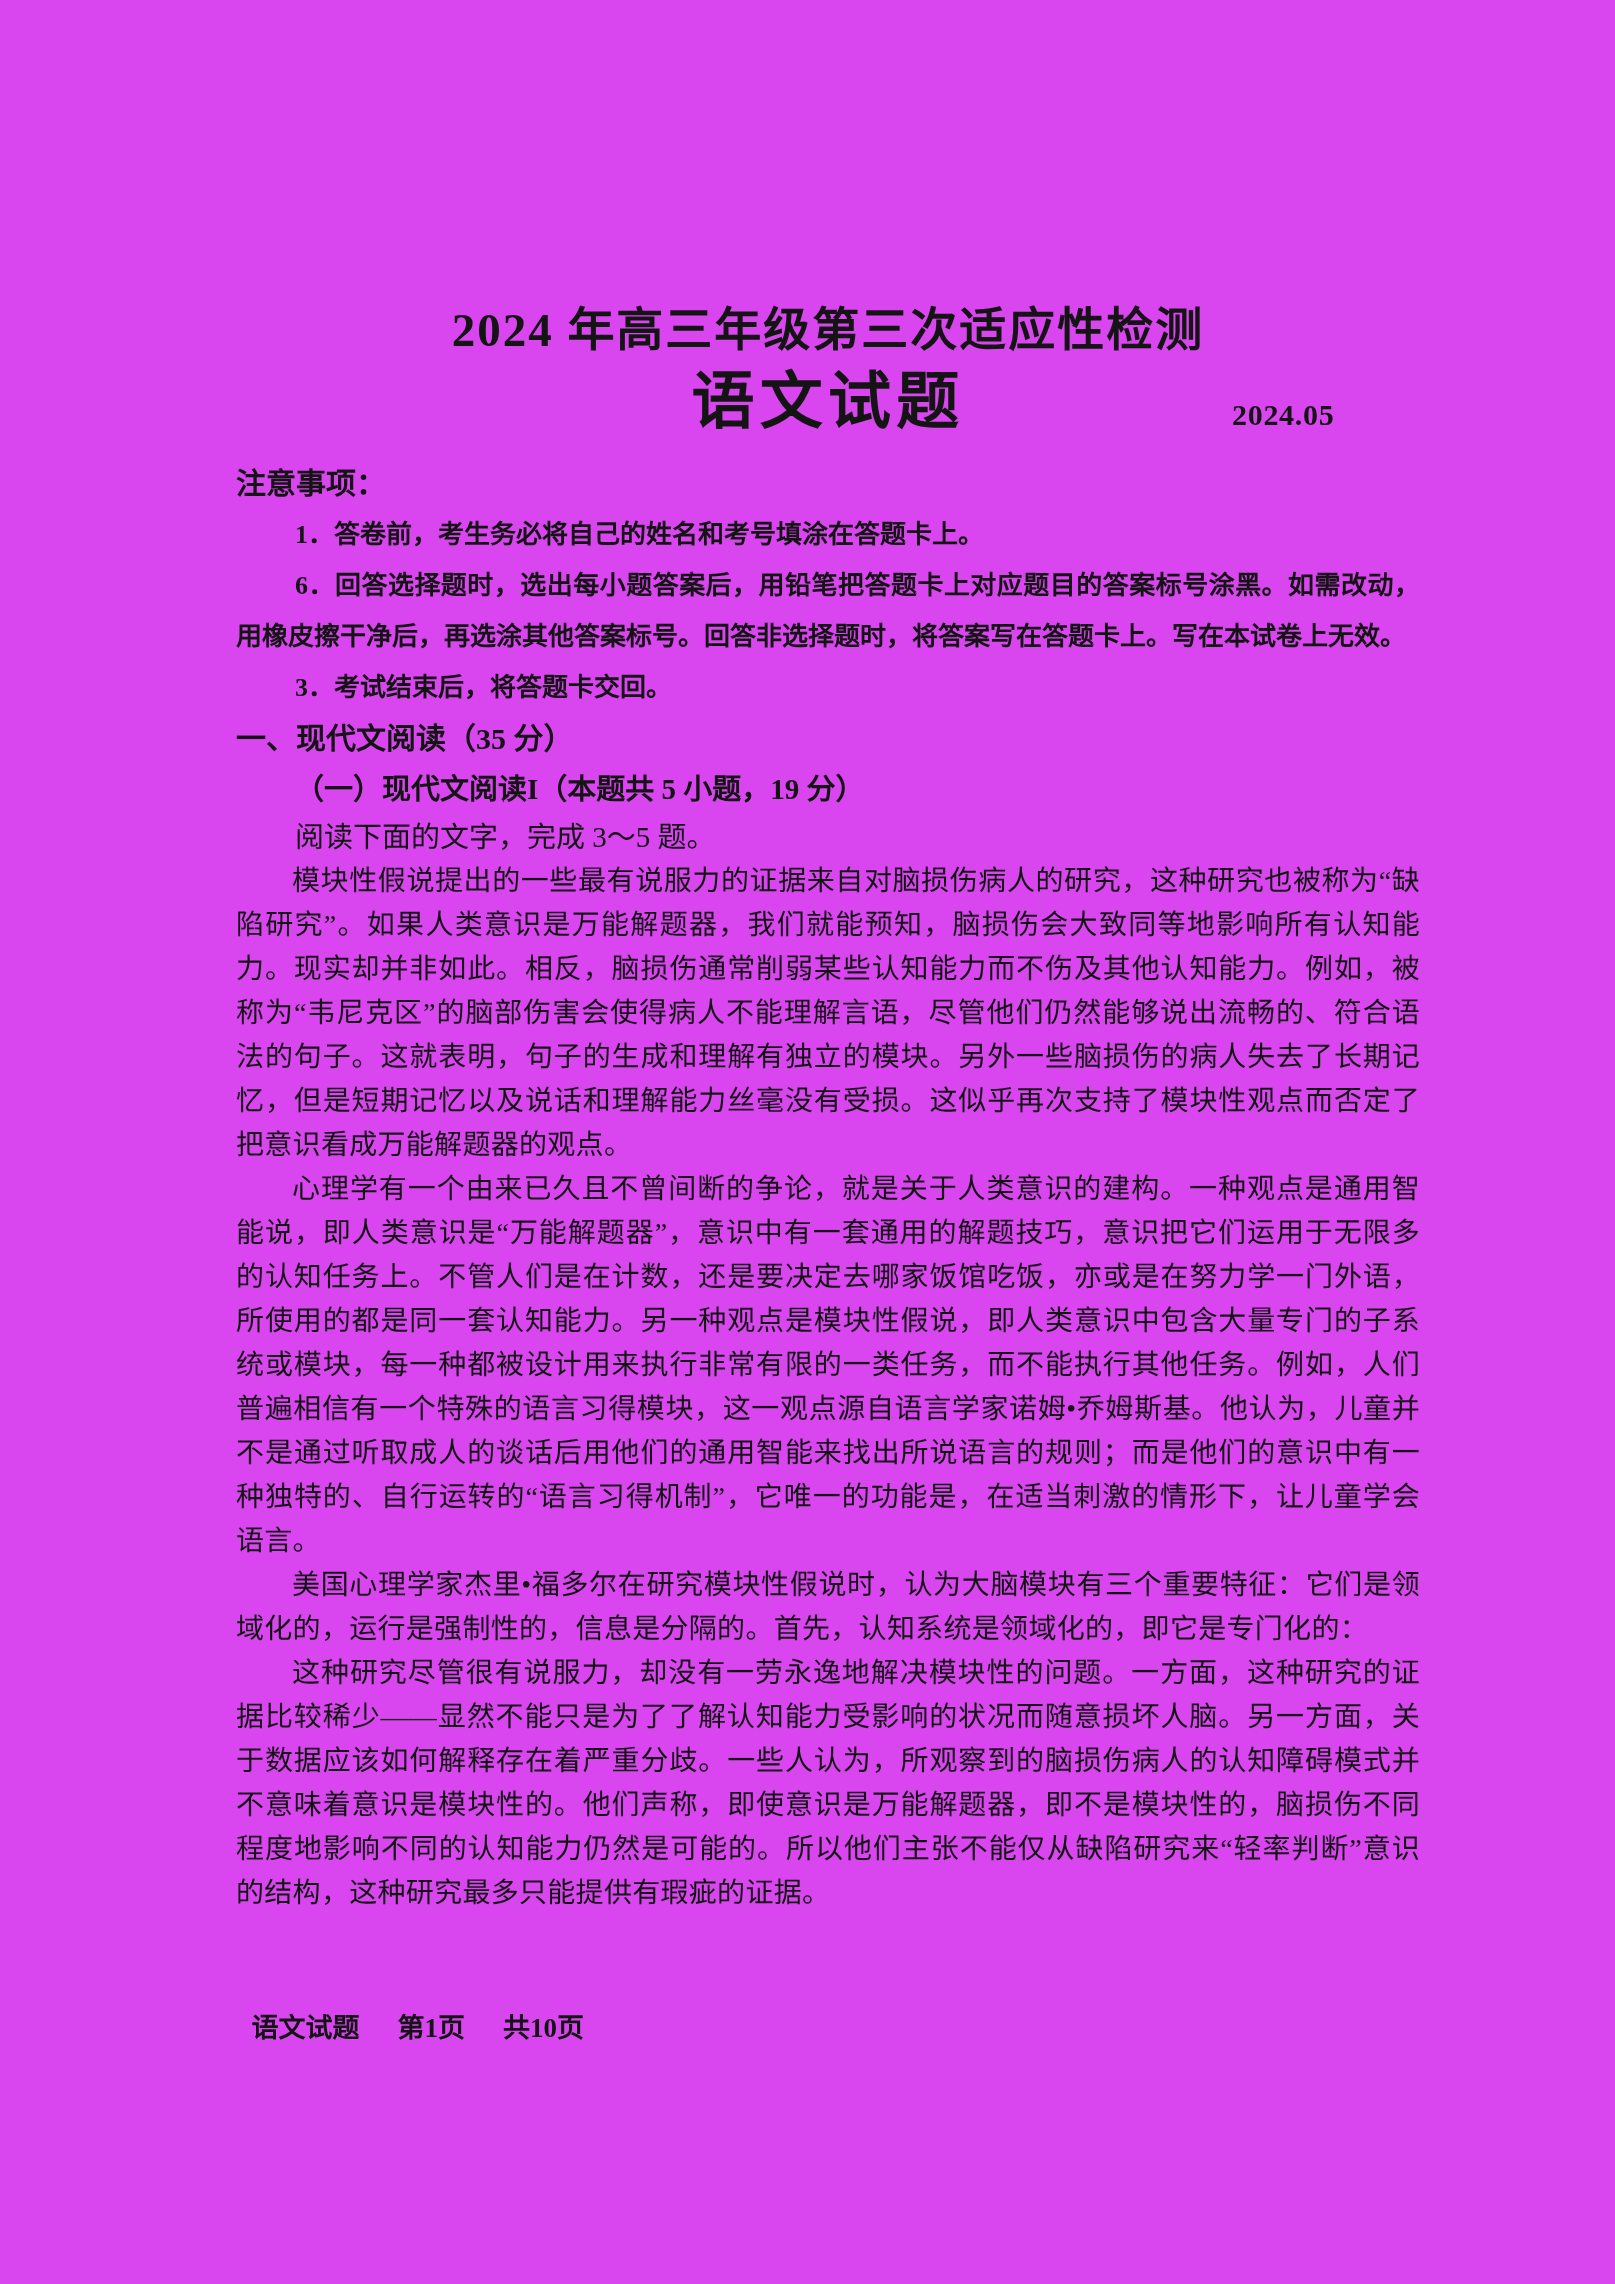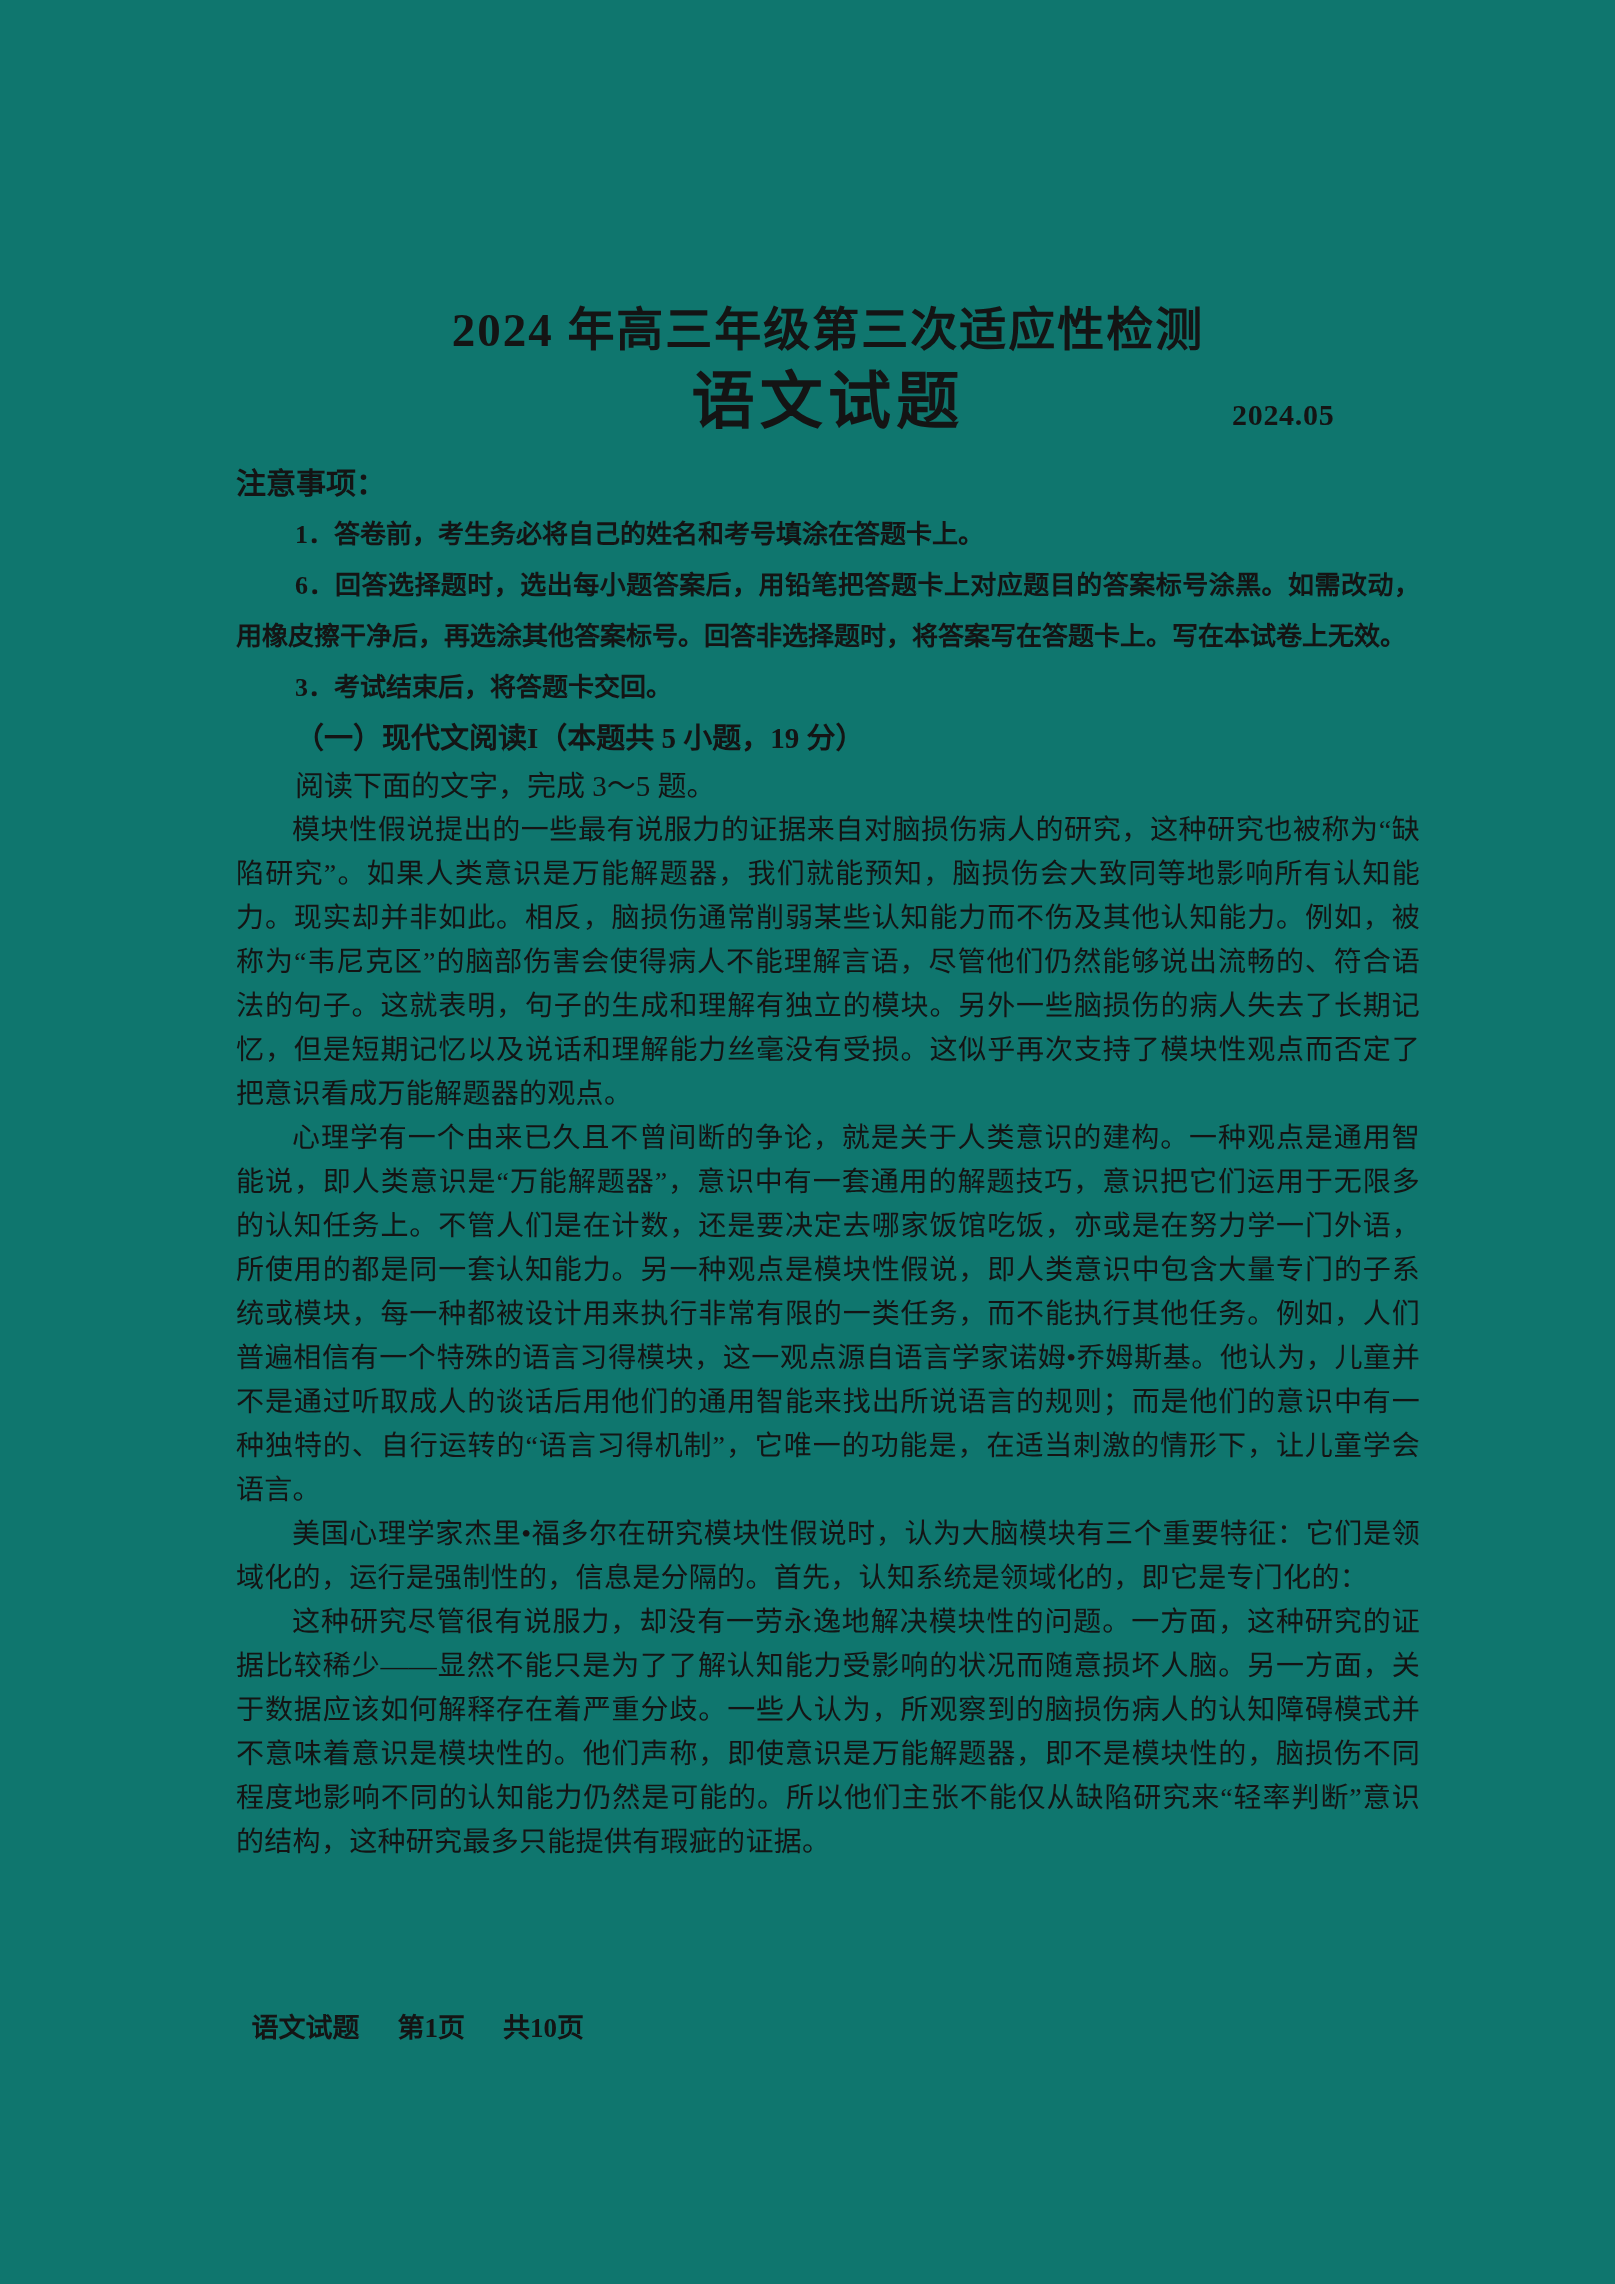--- a/index.html
+++ b/index.html
@@ -4,21 +4,21 @@
 <style>
   html, body {
     margin: 0;
     padding: 0;
     background: #ffffff;
   }
   .page {
     position: relative;
     width: 1616px;
     height: 2284px;
-    background: #0f766e;
+    background: #d946ef;
     color: #141414;
     font-family: "Liberation Serif", "DejaVu Serif", serif;
     box-sizing: border-box;
     padding: 307px 196px 0 236px;
     overflow: hidden;
   }
   .title-line1 {
     text-align: center;
     font-size: 47px;
     font-weight: bold;
@@ -112,20 +112,21 @@
   <div class="exam-date">2024.05</div>
 
   <div class="notice-heading">注意事项：</div>
 
   <p class="notice-item">1．答卷前，考生务必将自己的姓名和考号填涂在答题卡上。</p>
 
   <p class="notice-item">6．回答选择题时，选出每小题答案后，用铅笔把答题卡上对应题目的答案标号涂黑。如需改动，用橡皮擦干净后，再选涂其他答案标号。回答非选择题时，将答案写在答题卡上。写在本试卷上无效。</p>
 
   <p class="notice-item">3．考试结束后，将答题卡交回。</p>
 
+  <div class="section-heading">一、现代文阅读（35 分）</div>
 
   <div class="subsection-heading">（一）现代文阅读I（本题共 5 小题，19 分）</div>
 
   <p class="instruction-line">阅读下面的文字，完成 3～5 题。</p>
 
   <p class="body-paragraph">模块性假说提出的一些最有说服力的证据来自对脑损伤病人的研究，这种研究也被称为“缺陷研究”。如果人类意识是万能解题器，我们就能预知，脑损伤会大致同等地影响所有认知能力。现实却并非如此。相反，脑损伤通常削弱某些认知能力而不伤及其他认知能力。例如，被称为“韦尼克区”的脑部伤害会使得病人不能理解言语，尽管他们仍然能够说出流畅的、符合语法的句子。这就表明，句子的生成和理解有独立的模块。另外一些脑损伤的病人失去了长期记忆，但是短期记忆以及说话和理解能力丝毫没有受损。这似乎再次支持了模块性观点而否定了把意识看成万能解题器的观点。</p>
 
   <p class="body-paragraph">心理学有一个由来已久且不曾间断的争论，就是关于人类意识的建构。一种观点是通用智能说，即人类意识是“万能解题器”，意识中有一套通用的解题技巧，意识把它们运用于无限多的认知任务上。不管人们是在计数，还是要决定去哪家饭馆吃饭，亦或是在努力学一门外语，所使用的都是同一套认知能力。另一种观点是模块性假说，即人类意识中包含大量专门的子系统或模块，每一种都被设计用来执行非常有限的一类任务，而不能执行其他任务。例如，人们普遍相信有一个特殊的语言习得模块，这一观点源自语言学家诺姆•乔姆斯基。他认为，儿童并不是通过听取成人的谈话后用他们的通用智能来找出所说语言的规则；而是他们的意识中有一种独特的、自行运转的“语言习得机制”，它唯一的功能是，在适当刺激的情形下，让儿童学会语言。</p>
 
   <p class="body-paragraph">美国心理学家杰里•福多尔在研究模块性假说时，认为大脑模块有三个重要特征：它们是领域化的，运行是强制性的，信息是分隔的。首先，认知系统是领域化的，即它是专门化的：</p>

